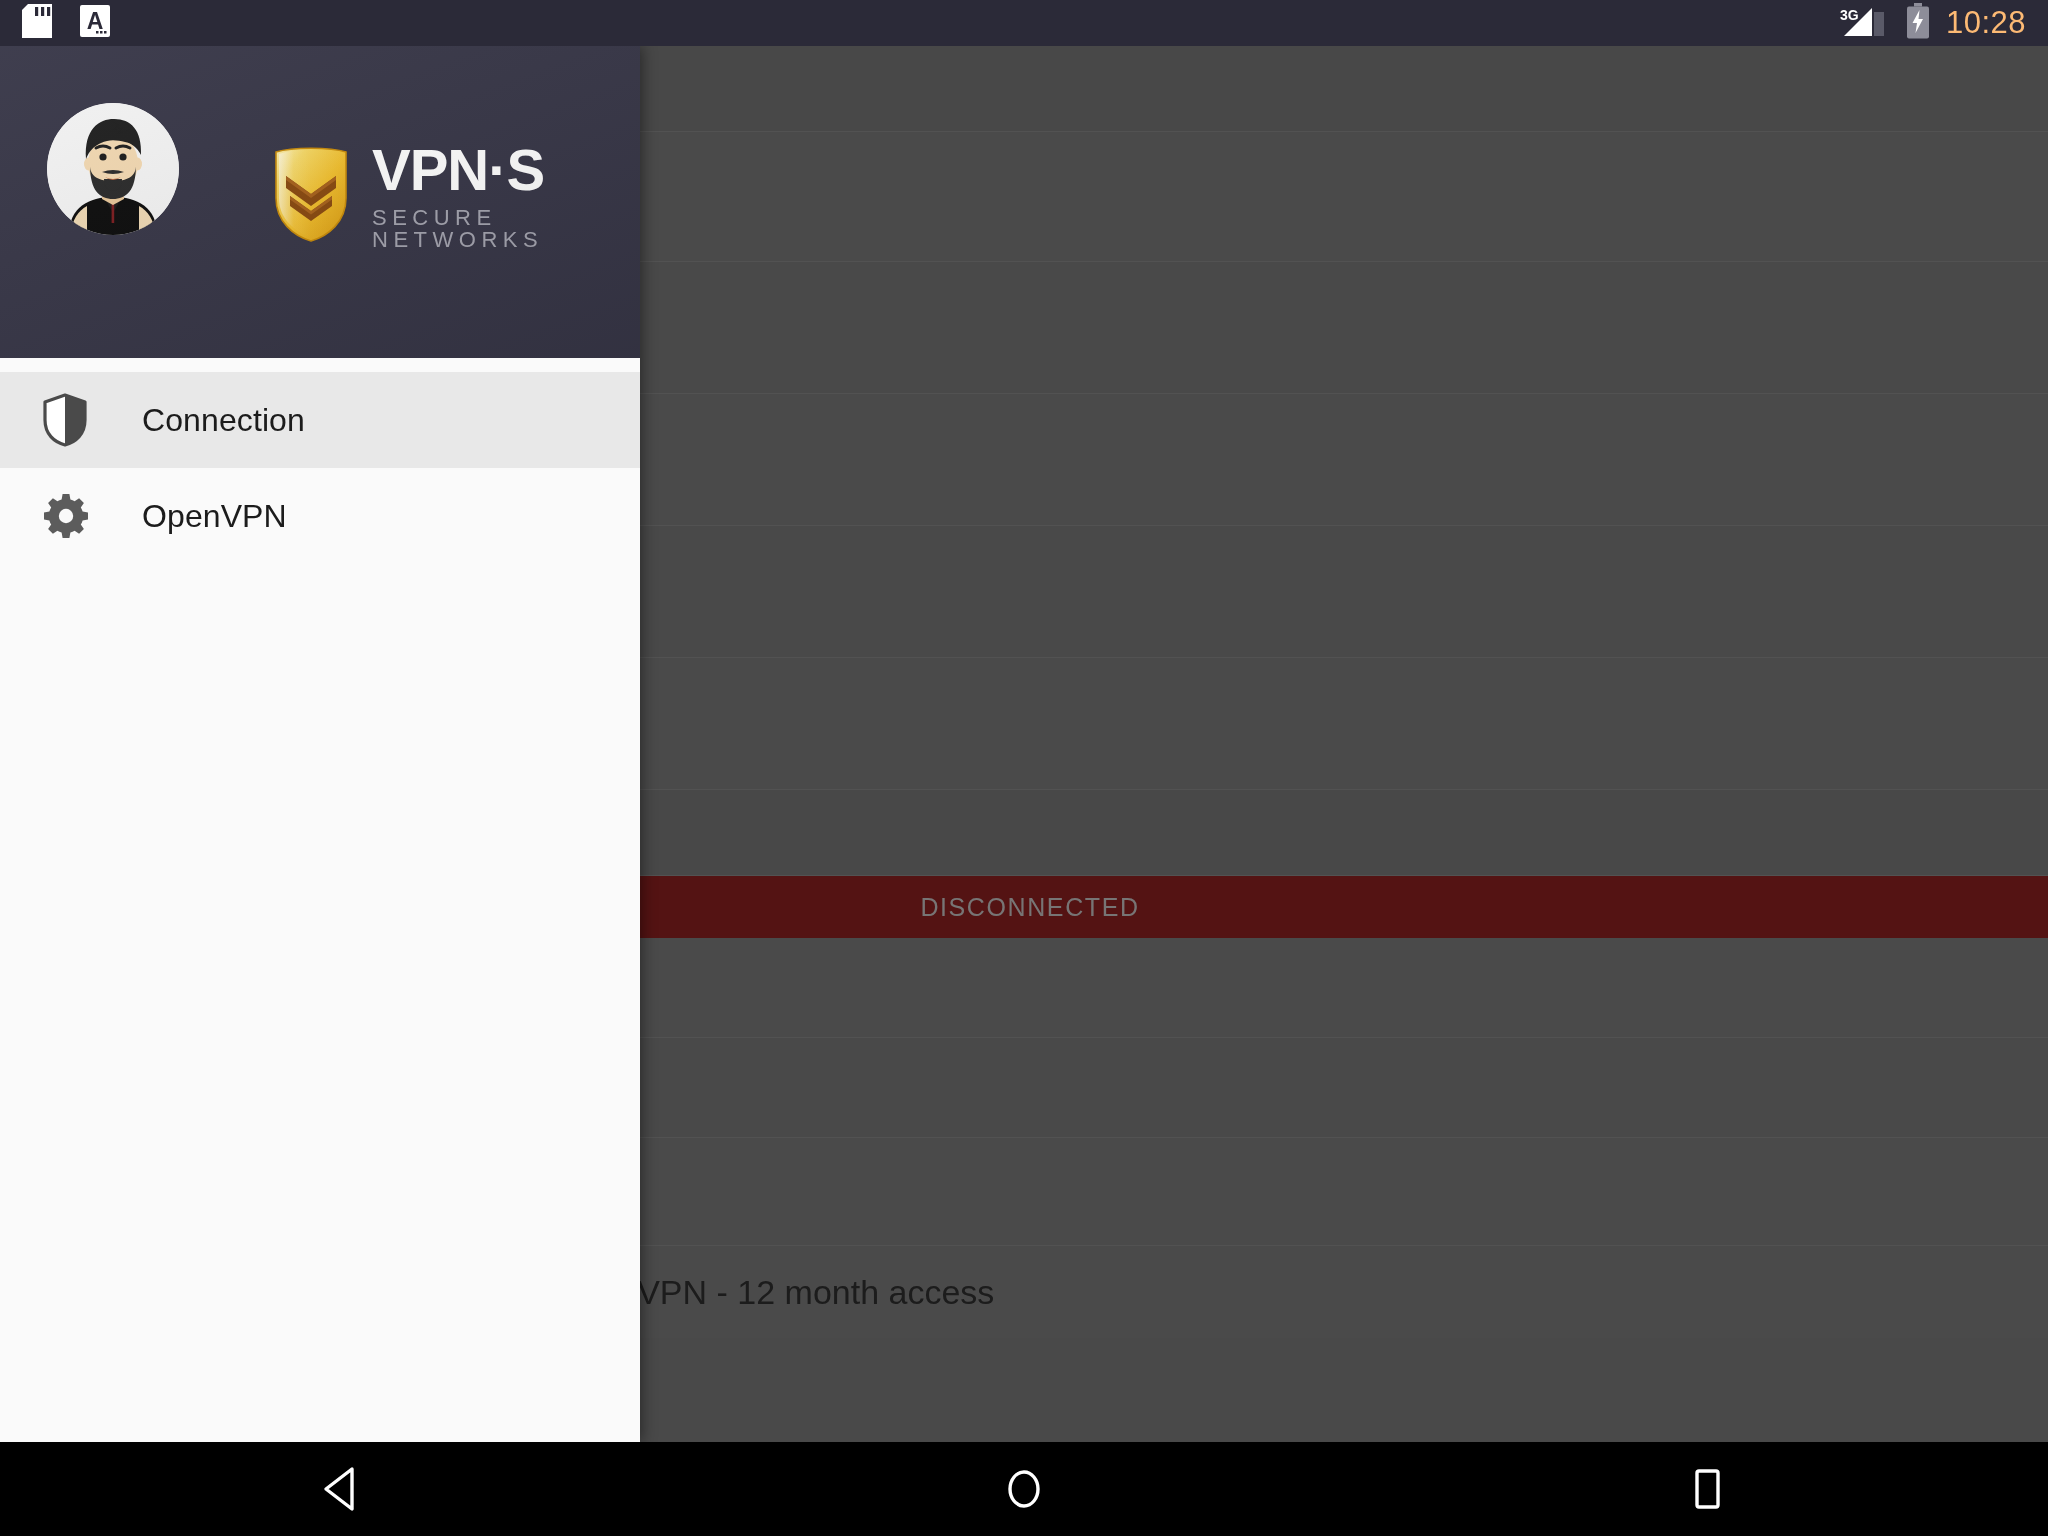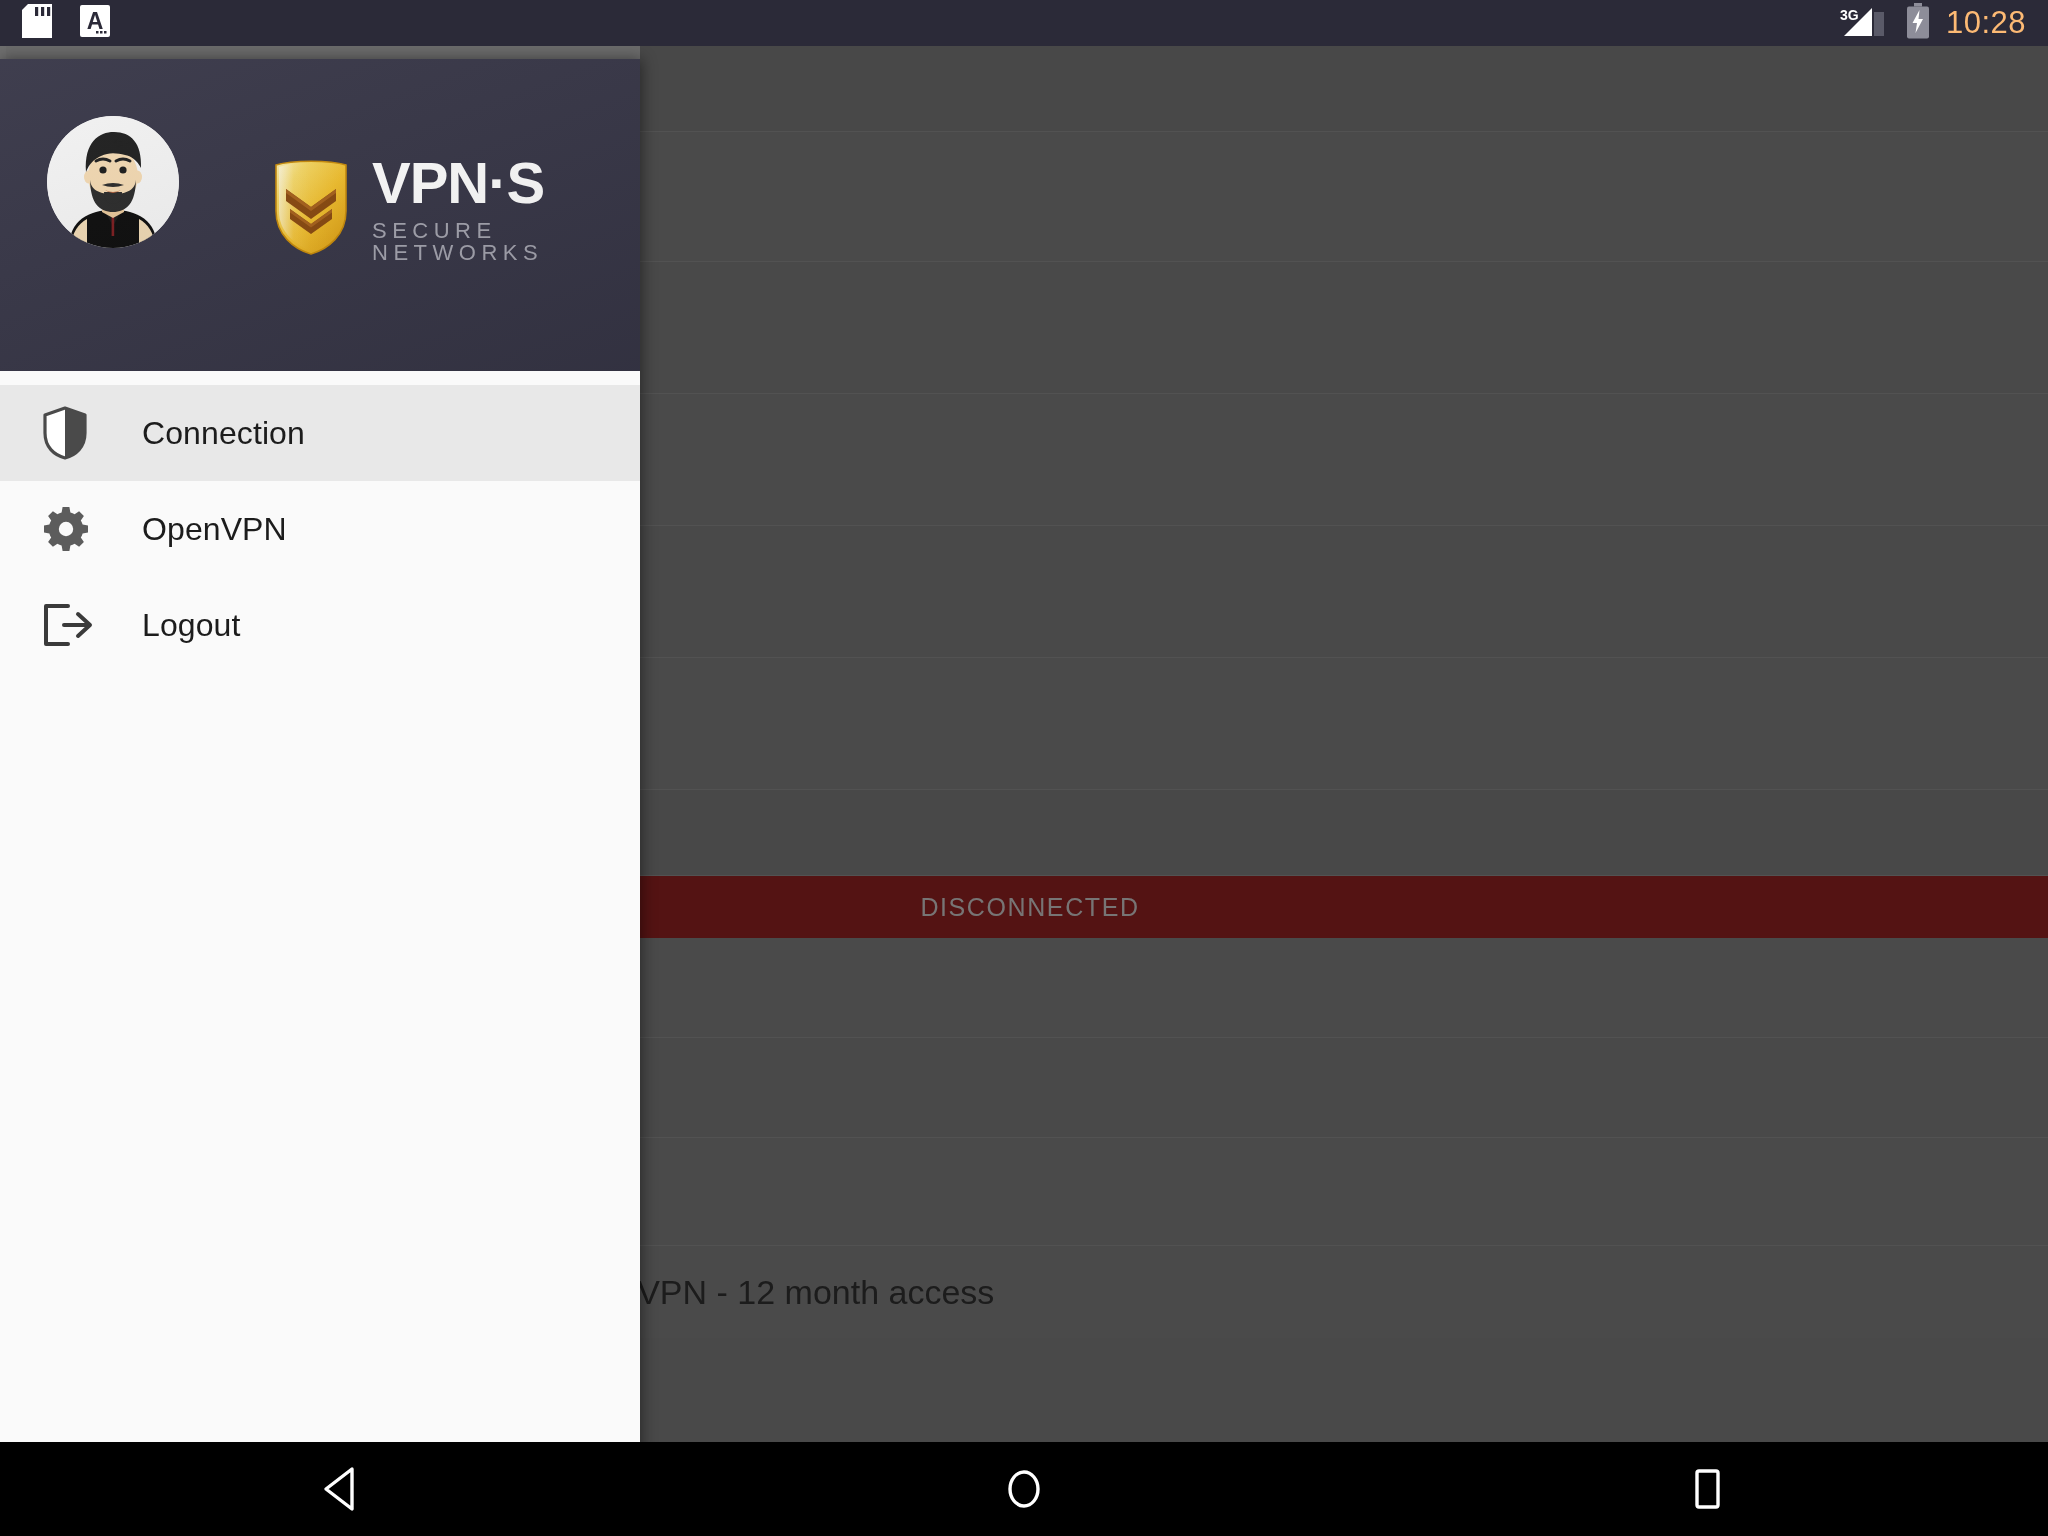--- a/index.html
+++ b/index.html
@@ -41,21 +41,21 @@
   .r10 { height:108px; background:#6e6e6e; }
   .plan-row {
     height:92px; background:#6e6e6e;
     display:flex; align-items:center; padding-left:548px;
     color:#2a2a2a; font-size:34px;
   }
   .r11 { height:110px; background:#6c6c6c; }
 
   
   .drawer {
-    position:absolute; top:59px; left:0; width:640px; height:1396px;
+    position:absolute; top:46px; left:0; width:640px; height:1396px;
     background:#fafafa; z-index:20;
     box-shadow:2px 0 14px rgba(0,0,0,0.45);
     display:flex; flex-direction:column;
   }
   .drawer-header {
     height:312px; background:#383748; position:relative; flex:0 0 auto;
     overflow:hidden;
   }
   .drawer-header::after{
     content:""; position:absolute; inset:0;
@@ -260,30 +260,20 @@
             <circle cx="24" cy="24" r="7.2" fill="#fafafa"></circle>
           </svg>
         </span>
         <span class="menu-label">OpenVPN</span>
       </div>
 
 
 
 
 
-      <div class="menu-item">
-        <span class="menu-icon">
-          <svg width="52" height="46" viewBox="0 0 52 46">
-            <path d="M26 4 L4 4 L4 42 L26 42" fill="none" stroke="#3a3a3a" stroke-width="4" stroke-linecap="round" stroke-linejoin="round"></path>
-            <path d="M22 23 L46 23" stroke="#3a3a3a" stroke-width="4" stroke-linecap="round"></path>
-            <path d="M36 12 L48 23 L36 34" fill="none" stroke="#3a3a3a" stroke-width="4" stroke-linecap="round" stroke-linejoin="round"></path>
-          </svg>
-        </span>
-        <span class="menu-label">Logout</span>
-      </div>
 
     </div>
   </div>
 
   <div class="navbar">
     <div class="nav-btn">
       <svg width="46" height="50" viewBox="0 0 46 50">
         <path d="M34 5 L8 25 L34 45 Z" fill="none" stroke="#ffffff" stroke-width="3.4" stroke-linejoin="round"></path>
       </svg>
     </div>

